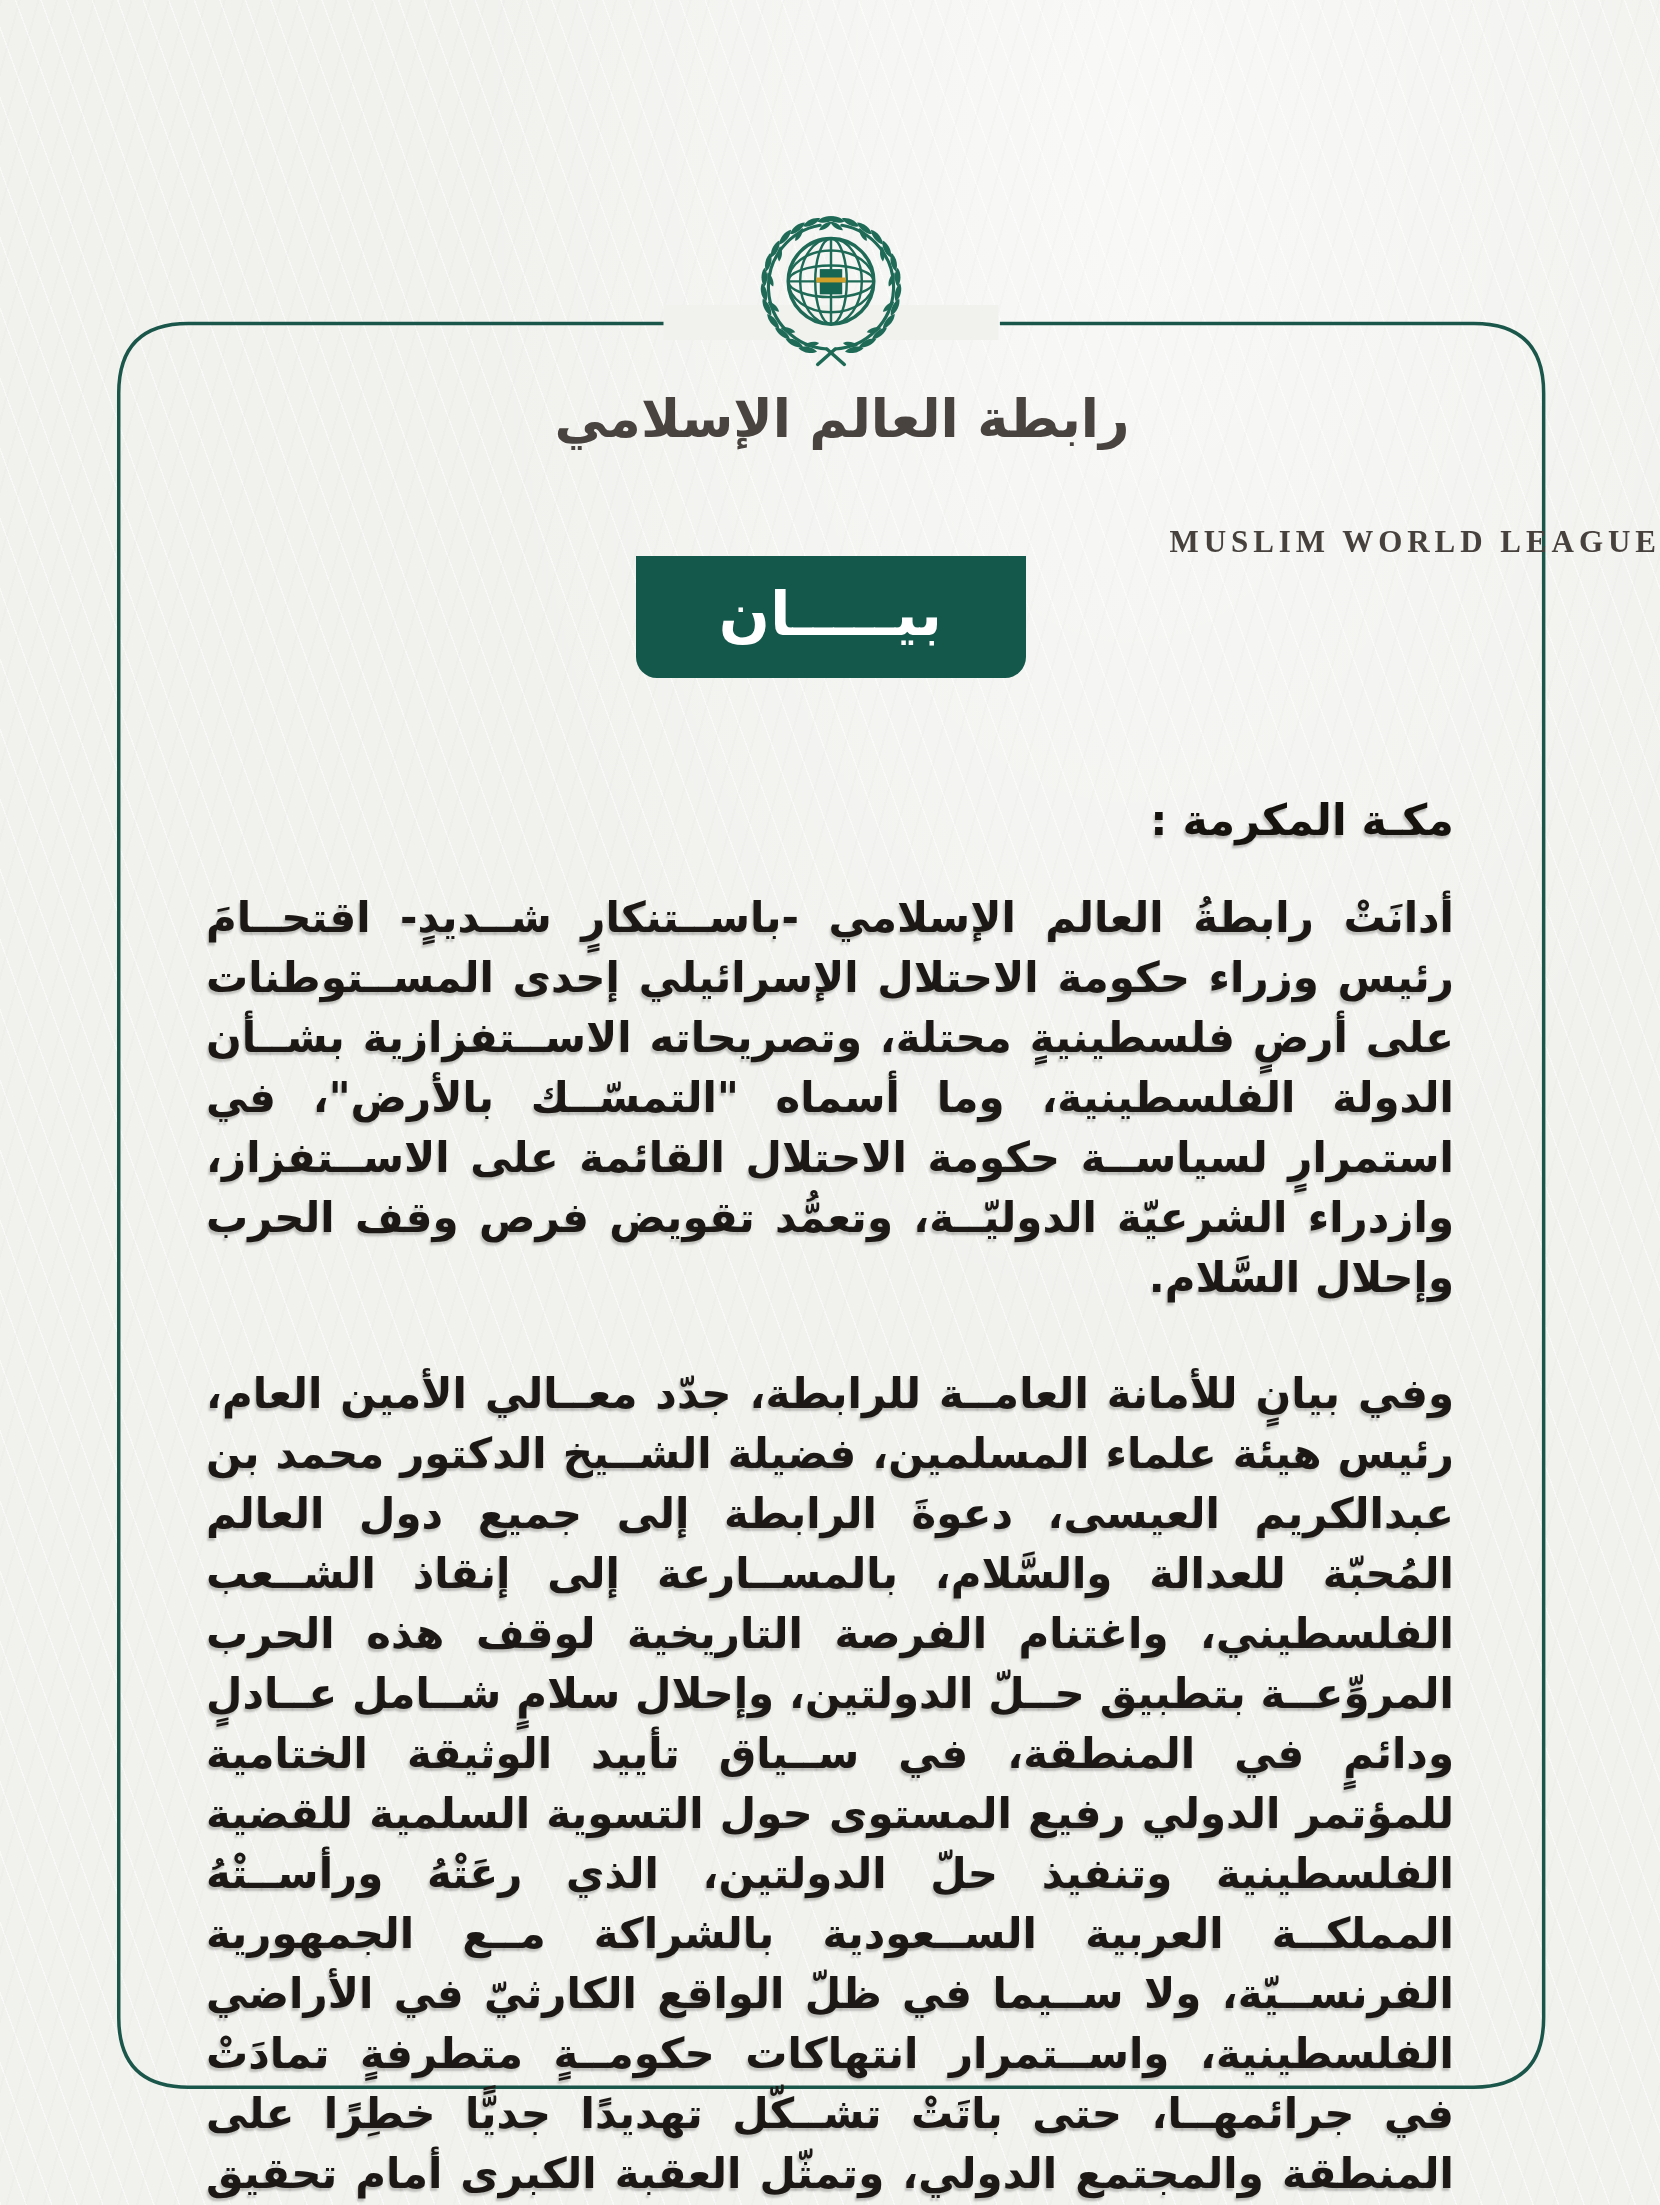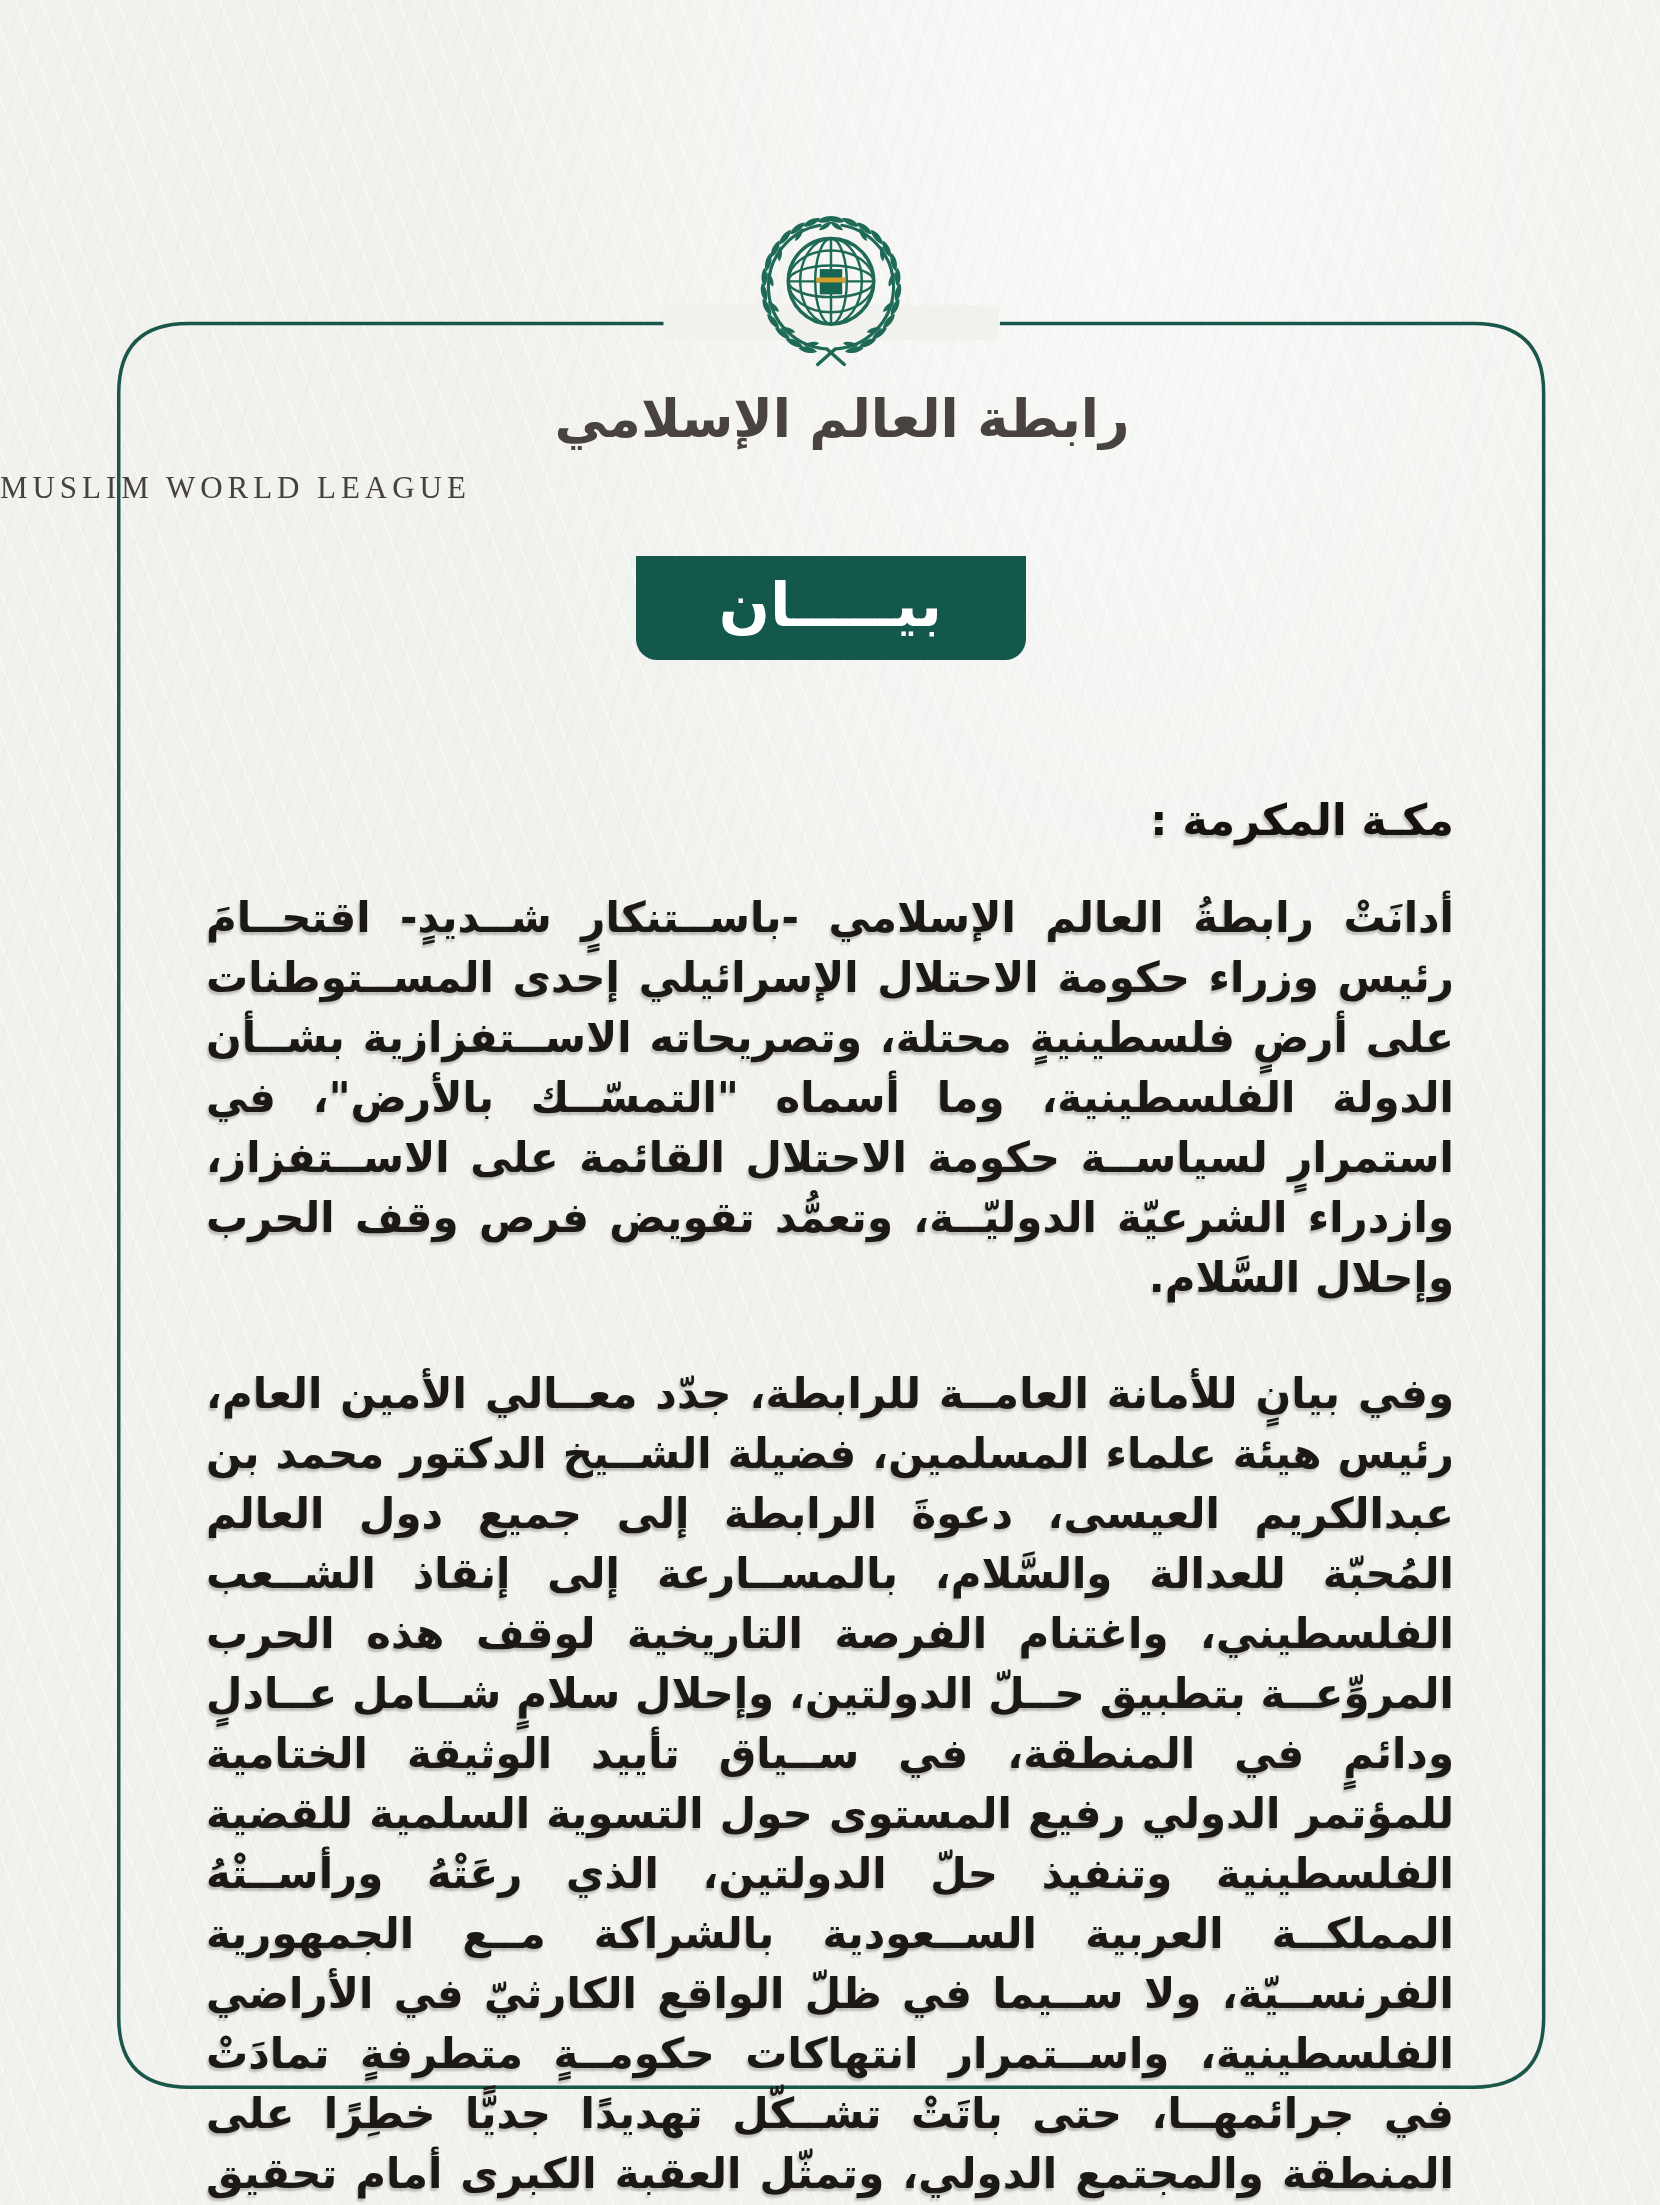--- a/index.html
+++ b/index.html
@@ -18,27 +18,27 @@
     width:335px;height:35px;background:#f1f1ee;z-index:1;
   }
   .header{position:absolute;left:0;right:0;top:0;z-index:2;}
   .wreath{position:absolute;top:206px;left:50%;transform:translateX(-50%);}
   .calligraphy{
     position:absolute;top:388px;left:0;right:0;text-align:center;
     font-family:"DejaVu Sans",sans-serif;font-weight:bold;
     font-size:53px;color:#494340;direction:rtl;padding-left:23px;
   }
   .mwl-name{
-    position:absolute;top:470px;left:0;right:0;text-align:left;
-    font-family:"Liberation Serif","DejaVu Serif",serif;font-weight:normal;
+    position:absolute;top:524px;left:0;right:0;text-align:right;
+    font-family:"Liberation Serif","DejaVu Serif",serif;font-weight:bold;
     font-size:31px;letter-spacing:0.16em;color:#47413d;
   }
   .banner{
     position:absolute;top:556px;left:50%;transform:translateX(-50%);
-    width:390px;height:104px;background:#14584b;
+    width:390px;height:122px;background:#14584b;
     border-radius:0 0 21px 21px;
     display:flex;align-items:center;justify-content:center;
   }
   .banner-label{
     color:#ffffff;font-size:60px;font-weight:bold;direction:rtl;
     font-family:"DejaVu Sans",sans-serif;line-height:1;padding-bottom:7px;
   }
   .content{
     position:absolute;left:206px;right:207px;top:795px;
     direction:rtl;z-index:2;

